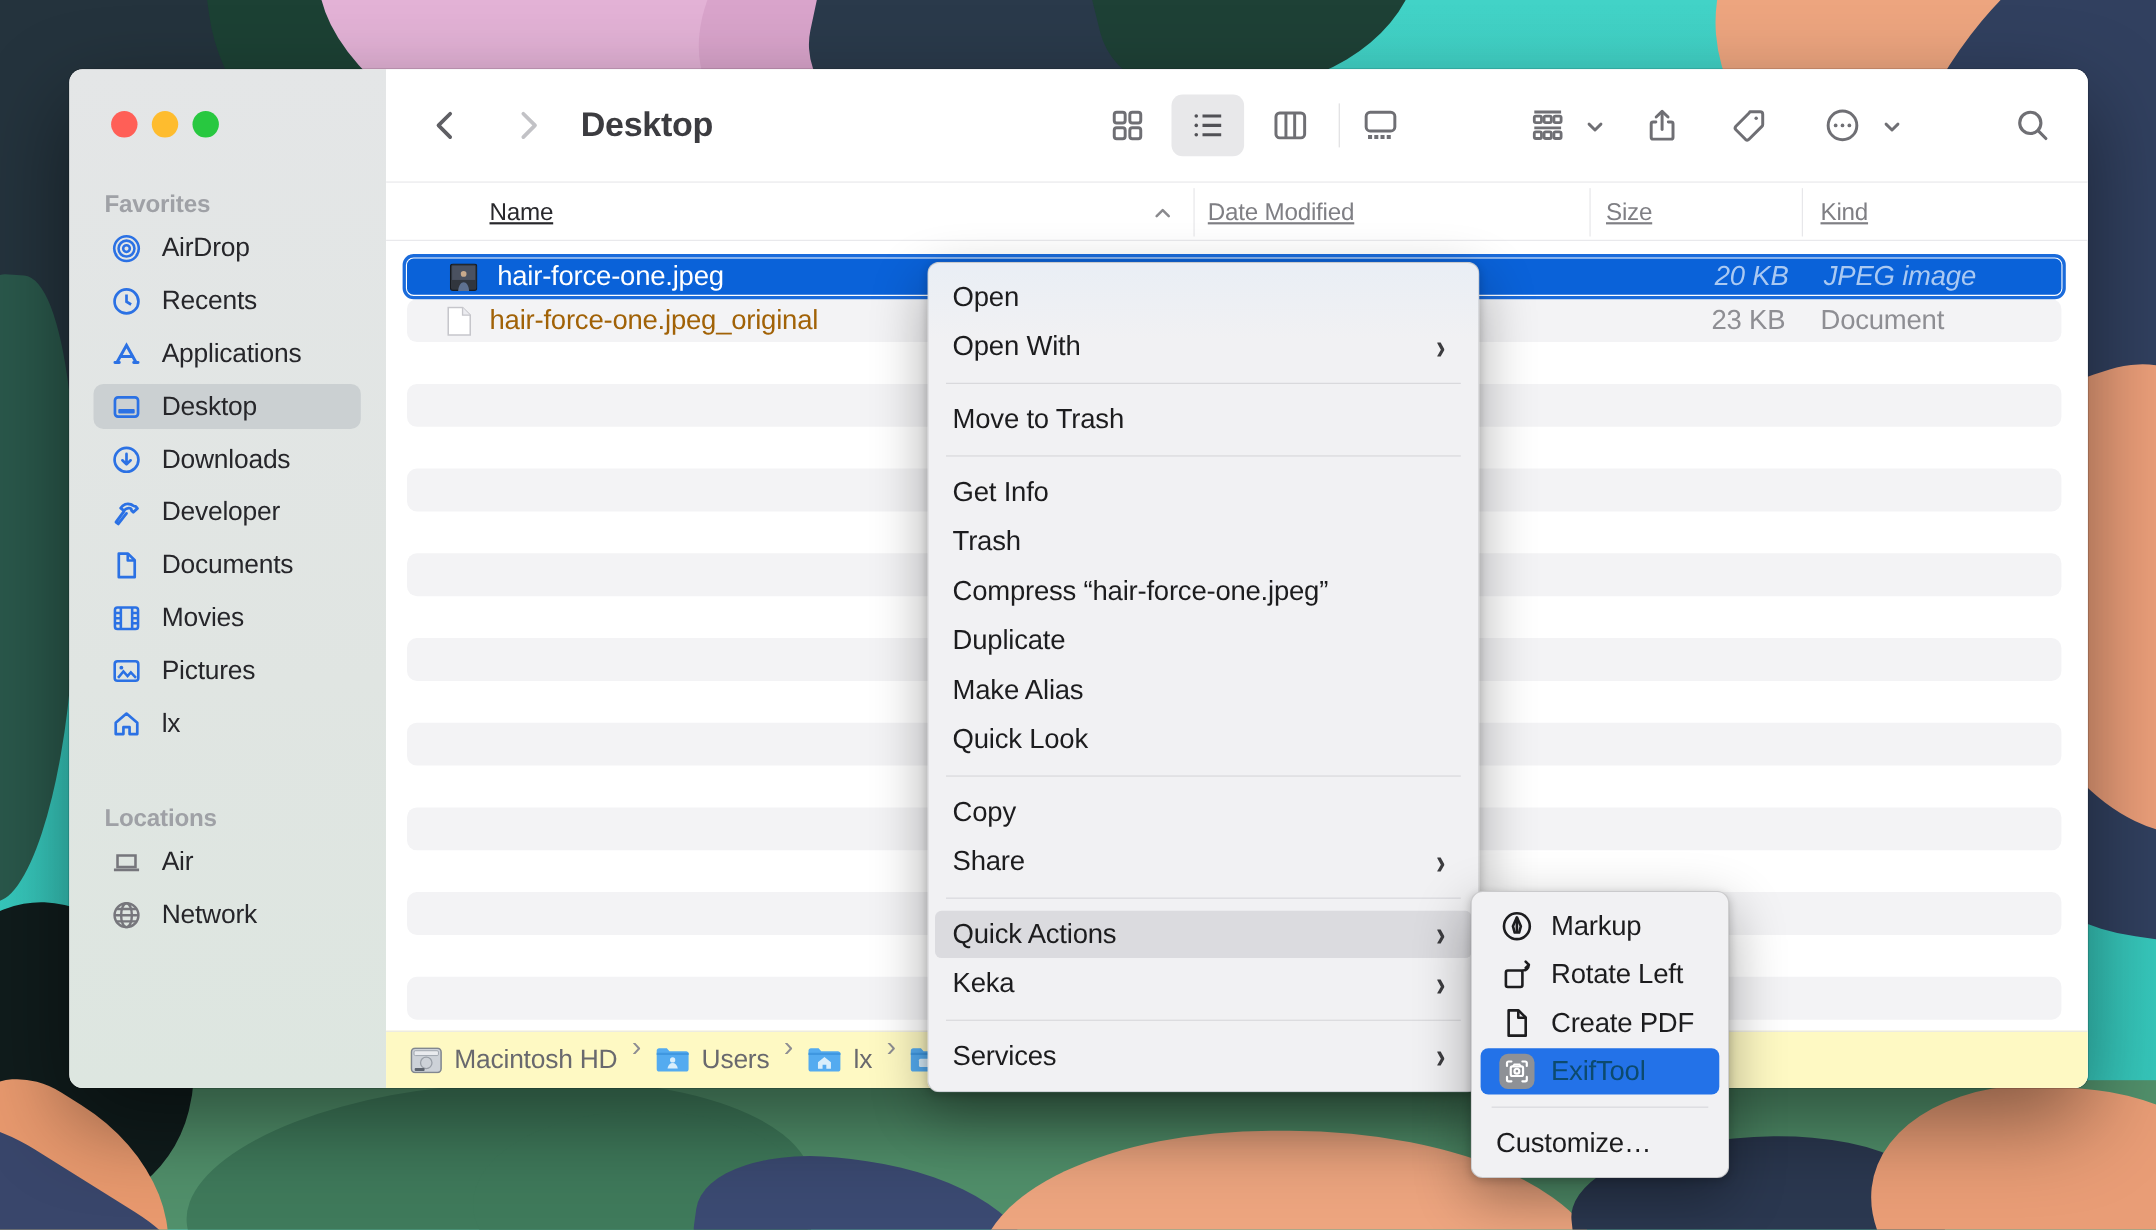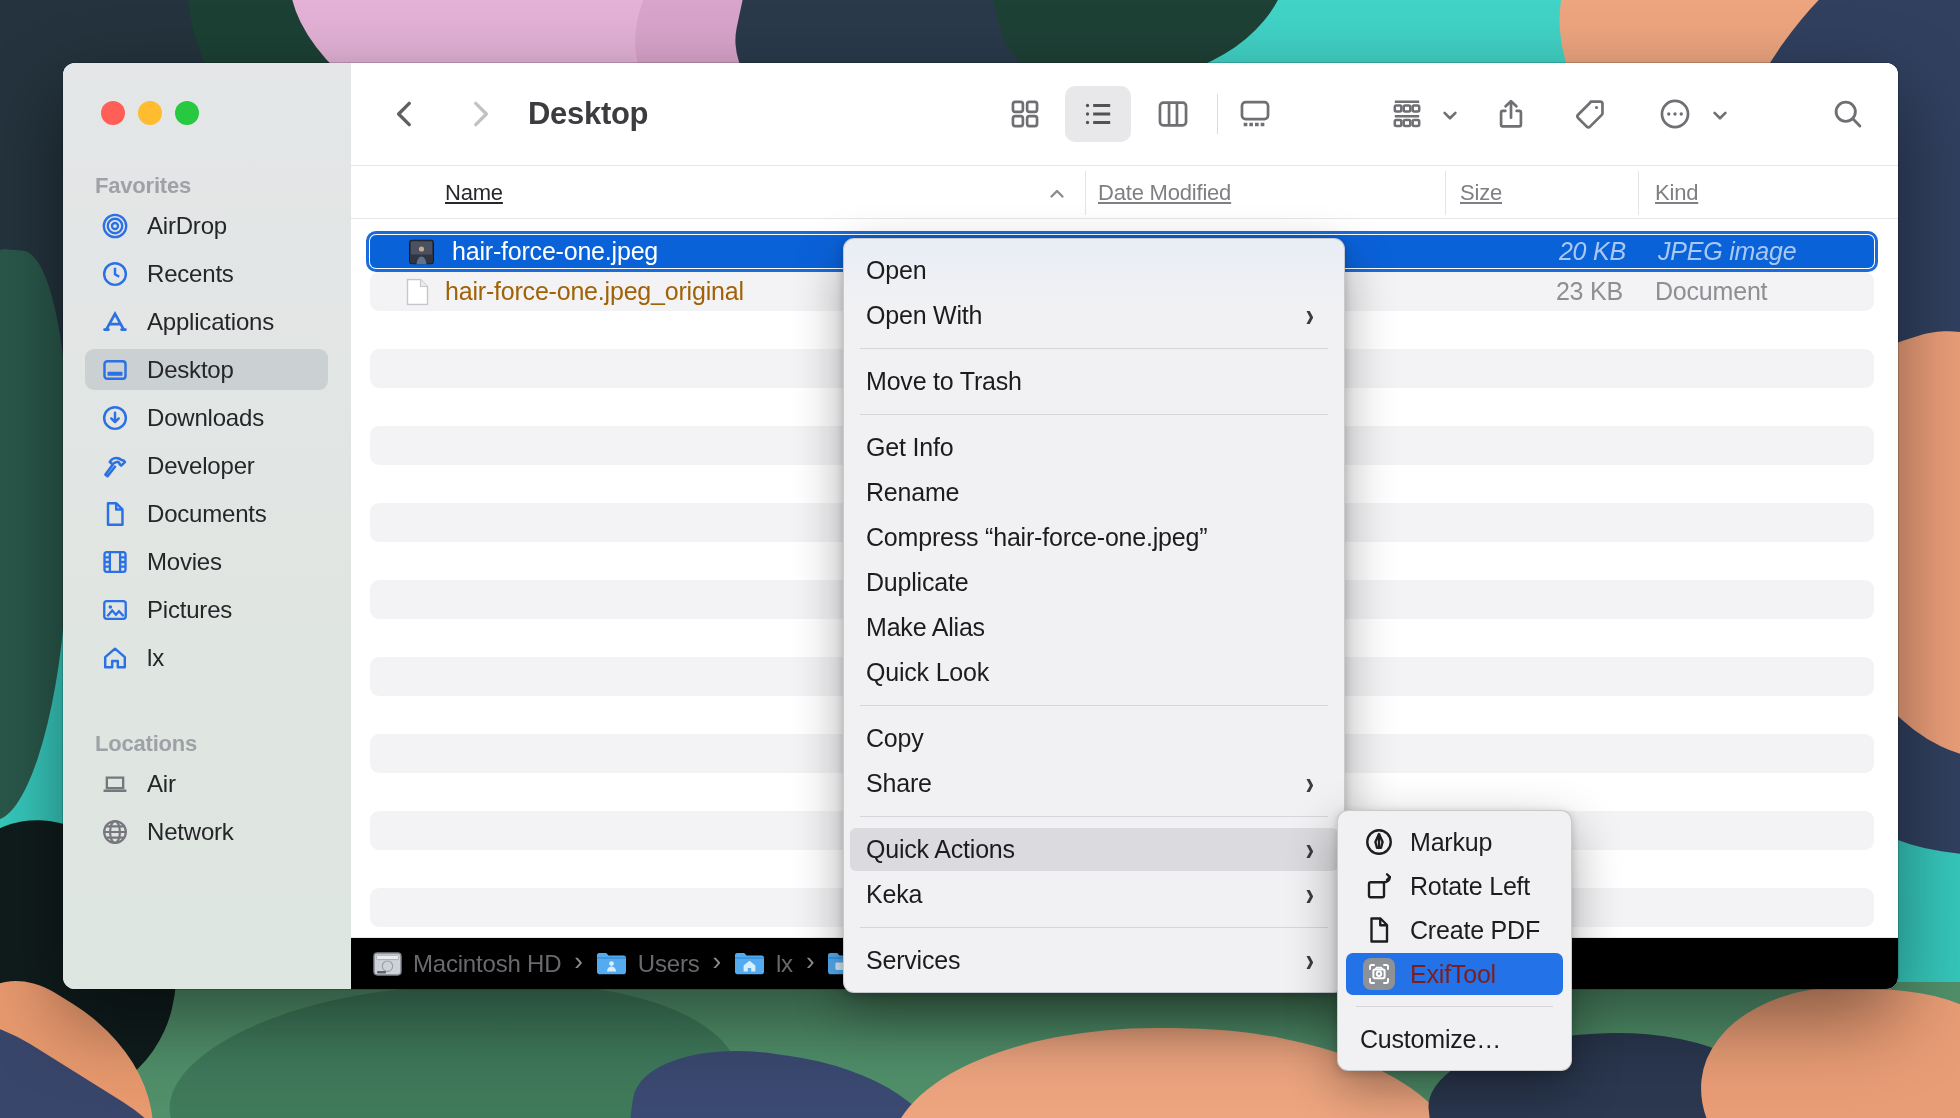--- a/index.html
+++ b/index.html
@@ -77,22 +77,22 @@
     border:3px solid #1a6bdb; border-radius:10px; background:#fff; }
   .sel-row-fill { position:absolute; left:1px; right:1px; top:1px; bottom:1px; background:#0a62d9; border-radius:6px; }
   .cell { position:absolute; top:0; height:100%; display:flex; align-items:center; font-size:25px; letter-spacing:-0.2px; }
   .sel-row .cell { color:#fff; }
   .sel-row .cell.dim { color:#aac9f2;font-style:italic; }
   .ficon { position:absolute; top:50%; transform:translateY(-50%); }
   .row2 .cell { color:#a16207; }
   .row2 .cell.dim { color:#8e8e93; }
 
   
-  .pathbar { position:absolute; left:0; bottom:0; width:100%; height:52px; background:#000000;
-    border-top:1px solid #e8e8ea; display:flex; align-items:center; padding-left:22px; gap:11px;
+  .pathbar { position:absolute; left:0; bottom:0; width:100%; height:52px; background:#fef9c3;
+    border-top:1px solid #e8e8ea; display:flex; padding-left:22px; gap:11px;
     font-size:24px; color:#69696e; letter-spacing:-0.2px; white-space:nowrap; overflow:hidden; }
   .psep { color:#8d8d92; font-size:26px; padding:0 2px; transform:translateY(-2px); }
   .pitem { display:flex; align-items:center; gap:11px; }
 
   
   .menu { position:absolute; z-index:3; background:linear-gradient(180deg,#e9eef5 0px,#f1f1f3 70px,#f1f1f3 100%);
     border:1px solid rgba(0,0,0,.16); border-radius:11px;
     box-shadow:0 18px 50px rgba(0,0,0,.33), 0 2px 8px rgba(0,0,0,.18);
     padding:9px 0; }
   .menu-item { position:relative; height:45px; display:flex; align-items:center; padding:0 30px 0 22px;
@@ -102,21 +102,21 @@
   .menu-item.hover::before { content:""; position:absolute; left:6px; right:6px; top:1px; bottom:1px; background:#dbdbdf; border-radius:6px; }
   .menu-item > * { position:relative; }
   .menu-sep { height:1px; background:#d6d6da; margin:10px 16px; }
   .main-menu { left:843px; top:238px; width:502px; }
 
   .sub-menu { left:1337px; top:810px; width:235px; background:#f1f1f3; z-index:4; }
   .sub-item { position:relative; height:44px; display:flex; align-items:center; padding:0 14px 0 24px; gap:14px;
     font-size:25px; color:#1c1c1e; letter-spacing:-0.2px; }
   .sub-item .micon { width:34px; height:34px; flex:0 0 34px; display:flex; align-items:center; justify-content:center; color:#1d1d1f; }
   .sub-item.selected::before { content:""; position:absolute; left:8px; right:8px; top:1px; bottom:1px; background:#2372e8; border-radius:7px; }
-  .sub-item.selected { color:#7f1d1d; }
+  .sub-item.selected { color:#0c4a6e; }
   .sub-item > * { position:relative; }
   .sub-sep { height:1px; background:#d6d6da; margin:10px 18px; }
 
   svg { display:block; }
 </style>
 </head>
 <body>
 
 <div class="stage">
 
@@ -489,21 +489,21 @@
     </div>
     <div class="menu-sep"></div>
     <div class="menu-item">
       <span>Move to Trash</span>
     </div>
     <div class="menu-sep"></div>
     <div class="menu-item">
       <span>Get Info</span>
     </div>
     <div class="menu-item">
-      <span>Rename</span>
+      <span>Trash</span>
     </div>
     <div class="menu-item">
       <span>Compress “hair-force-one.jpeg”</span>
     </div>
     <div class="menu-item">
       <span>Duplicate</span>
     </div>
     <div class="menu-item">
       <span>Make Alias</span>
     </div>

